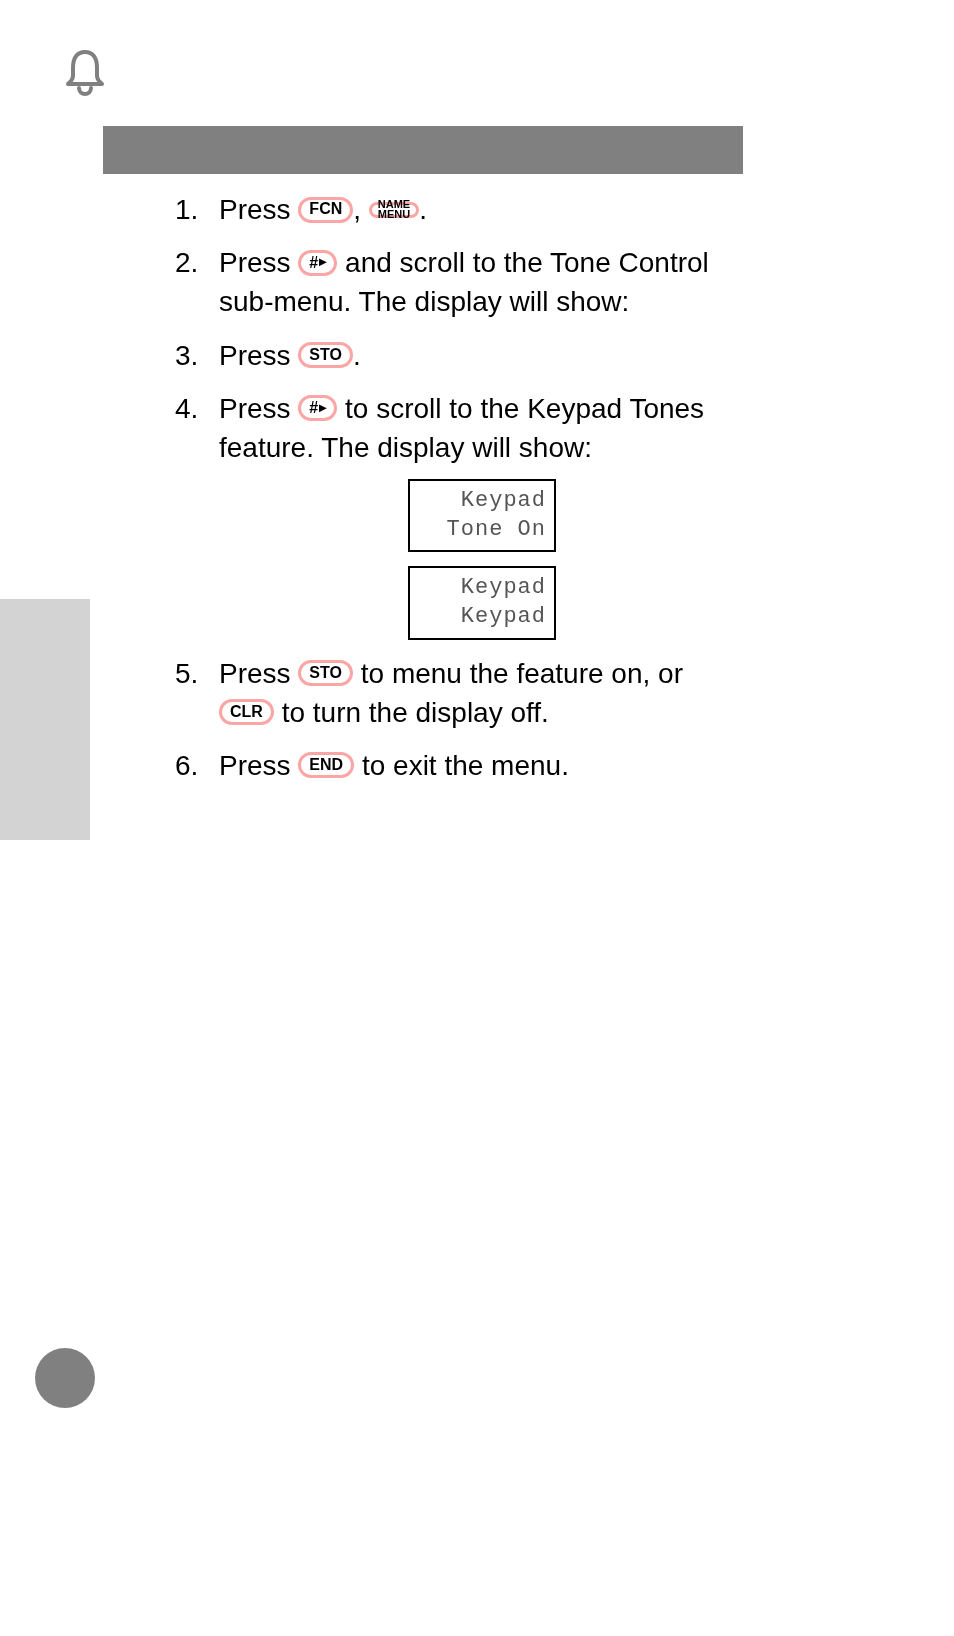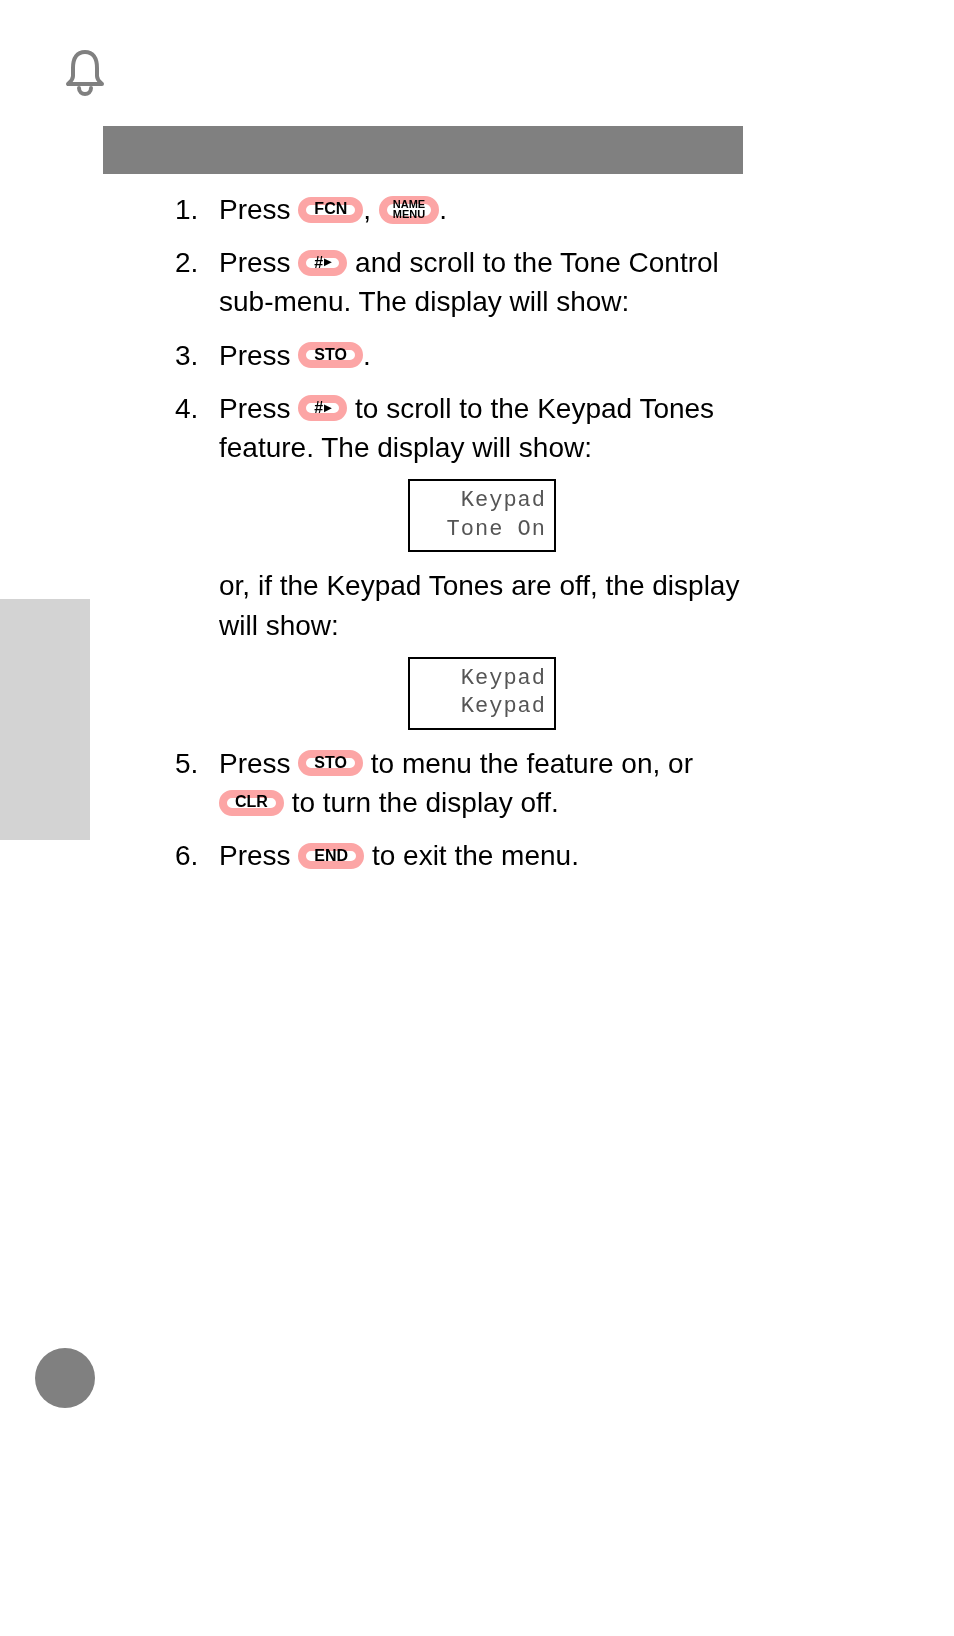--- a/index.html
+++ b/index.html
@@ -55,37 +55,37 @@
     ol li::before {
       content: counter(item) ".";
       position: absolute;
       left: 0;
       top: 0;
     }
     .key-btn {
       display: inline-flex;
       align-items: center;
       justify-content: center;
-      border: 8px solid #fca5a5;
+      border: 3px solid #fca5a5;
       border-radius: 14px;
       padding: 0 8px;
       height: 26px;
       font-weight: bold;
       font-size: 16px;
       font-family: Arial, sans-serif;
       vertical-align: middle;
       position: relative;
       top: -2px;
     }
     .key-btn.stacked {
       flex-direction: column;
       line-height: 0.85;
       font-size: 11px;
       padding: 2px 6px;
-      height: 28px;
+      height: 16px;
     }
     .display-box {
       border: 2px solid #000;
       width: 148px;
       margin: 12px auto 14px auto;
       padding: 6px 8px;
       font-family: "Courier New", monospace;
       font-size: 22px;
       text-align: right;
       letter-spacing: 1px;
@@ -145,21 +145,20 @@
       <span class="key-btn">STO</span><span>.</span>
     </li>
     <li>
       <span>Press </span>
       <span class="key-btn hash-arrow">#</span>
       <span> to scroll to the Keypad Tones feature. The display will show:</span>
       <div class="display-box">
         <span class="line">Keypad</span>
         <span class="line">Tone On</span>
       </div>
-      <span>or, if the Keypad Tones are off, the display will show:</span>
       <div class="display-box">
         <span class="line">Keypad</span>
         <span class="line">Keypad</span>
       </div>
     </li>
     <li>
       <span>Press </span>
       <span class="key-btn">STO</span>
       <span> to menu the feature on, or </span>
       <span class="key-btn">CLR</span>

